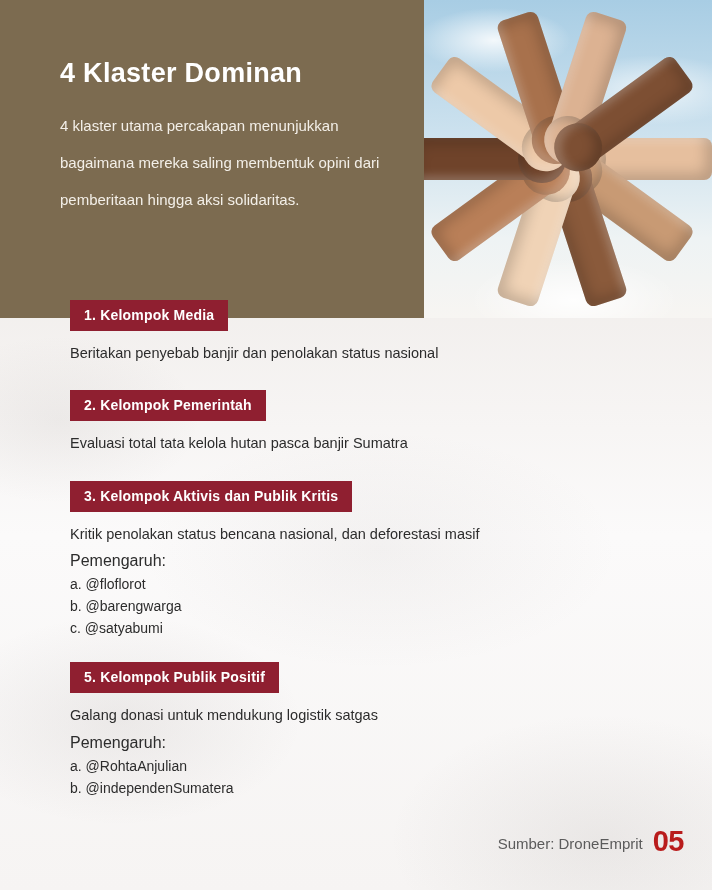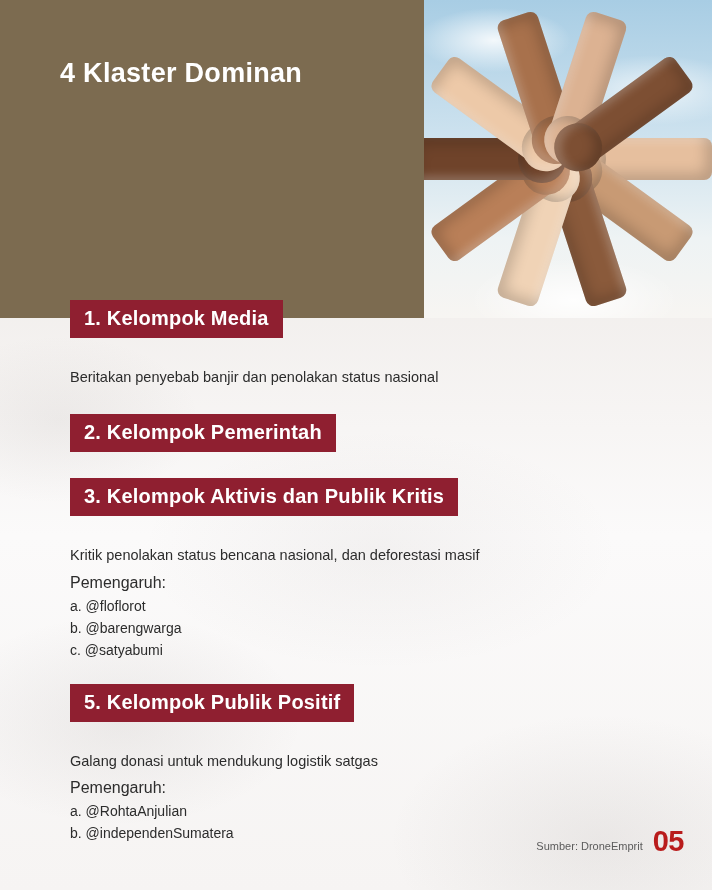--- a/index.html
+++ b/index.html
@@ -119,28 +119,28 @@
     left: 0; top: 300px;
     width: 712px;
   }
   .cluster {
     position: relative;
   }
   .tag {
     display: inline-block;
     background: #8f1f30;
     color: #ffffff;
-    font-size: 20px;
+    font-size: 14px;
     font-weight: bold;
     padding: 7px 14px 8px 14px;
     margin: 0 0 0 70px;
     letter-spacing: 0.2px;
   }
   .desc {
-    margin: 28px 0 0 70px;
+    margin: 11px 0 0 70px;
     font-size: 14.5px;
     color: #2c2c2c;
     line-height: 1.55;
     max-width: 600px;
   }
   .sublabel {
     margin: 7px 0 0 70px;
     font-size: 16px;
     color: #2c2c2c;
   }
@@ -154,21 +154,21 @@
   
   .footer {
     position: absolute;
     right: 28px;
     bottom: 34px;
     display: flex;
     align-items: flex-end;
     gap: 10px;
   }
   .source {
-    font-size: 11px;
+    font-size: 15px;
     color: #5b5b5b;
     padding-bottom: 4px;
   }
   .page-number {
     font-size: 29px;
     font-weight: bold;
     color: #b91c1c;
     line-height: 0.95;
     letter-spacing: -0.5px;
   }
@@ -176,20 +176,21 @@
 </head>
 <body>
 
 <div class="page">
 
   <div class="bg-texture"></div>
 
   <div class="hero">
     <div class="hero-left"></div>
     <div class="hero-title">4 Klaster Dominan</div>
+    <div class="hero-sub">4 klaster utama percakapan menunjukkan bagaimana mereka saling membentuk opini dari pemberitaan hingga aksi solidaritas.</div>
 
     <div class="hero-photo">
       <div class="sky-clouds"></div>
       <div class="fists">
         <div class="fist" style="transform: rotate(0deg); background:#e6bf9e;"></div>
         <div class="fist" style="transform: rotate(36deg); background:#c89a74;"></div>
         <div class="fist" style="transform: rotate(72deg); background:#8a5a3b;"></div>
         <div class="fist" style="transform: rotate(108deg); background:#f0d3b6;"></div>
         <div class="fist" style="transform: rotate(144deg); background:#b97f58;"></div>
         <div class="fist" style="transform: rotate(180deg); background:#6f432a;"></div>
@@ -205,20 +206,21 @@
 
     <div class="cluster">
       <div class="tag">1. Kelompok Media</div>
       <div class="desc">Beritakan penyebab banjir dan penolakan status nasional</div>
     </div>
 
     <div class="gap-2"></div>
 
     <div class="cluster">
       <div class="tag">2. Kelompok Pemerintah</div>
+      <div class="desc">Evaluasi total tata kelola hutan pasca banjir Sumatra</div>
     </div>
 
     <div class="gap-2"></div>
 
     <div class="cluster">
       <div class="tag">3. Kelompok Aktivis dan Publik Kritis</div>
       <div class="desc">Kritik penolakan status bencana nasional, dan deforestasi masif</div>
       <div class="sublabel">Pemengaruh:</div>
       <div class="influencer">a. @floflorot</div>
       <div class="influencer">b. @barengwarga</div>

